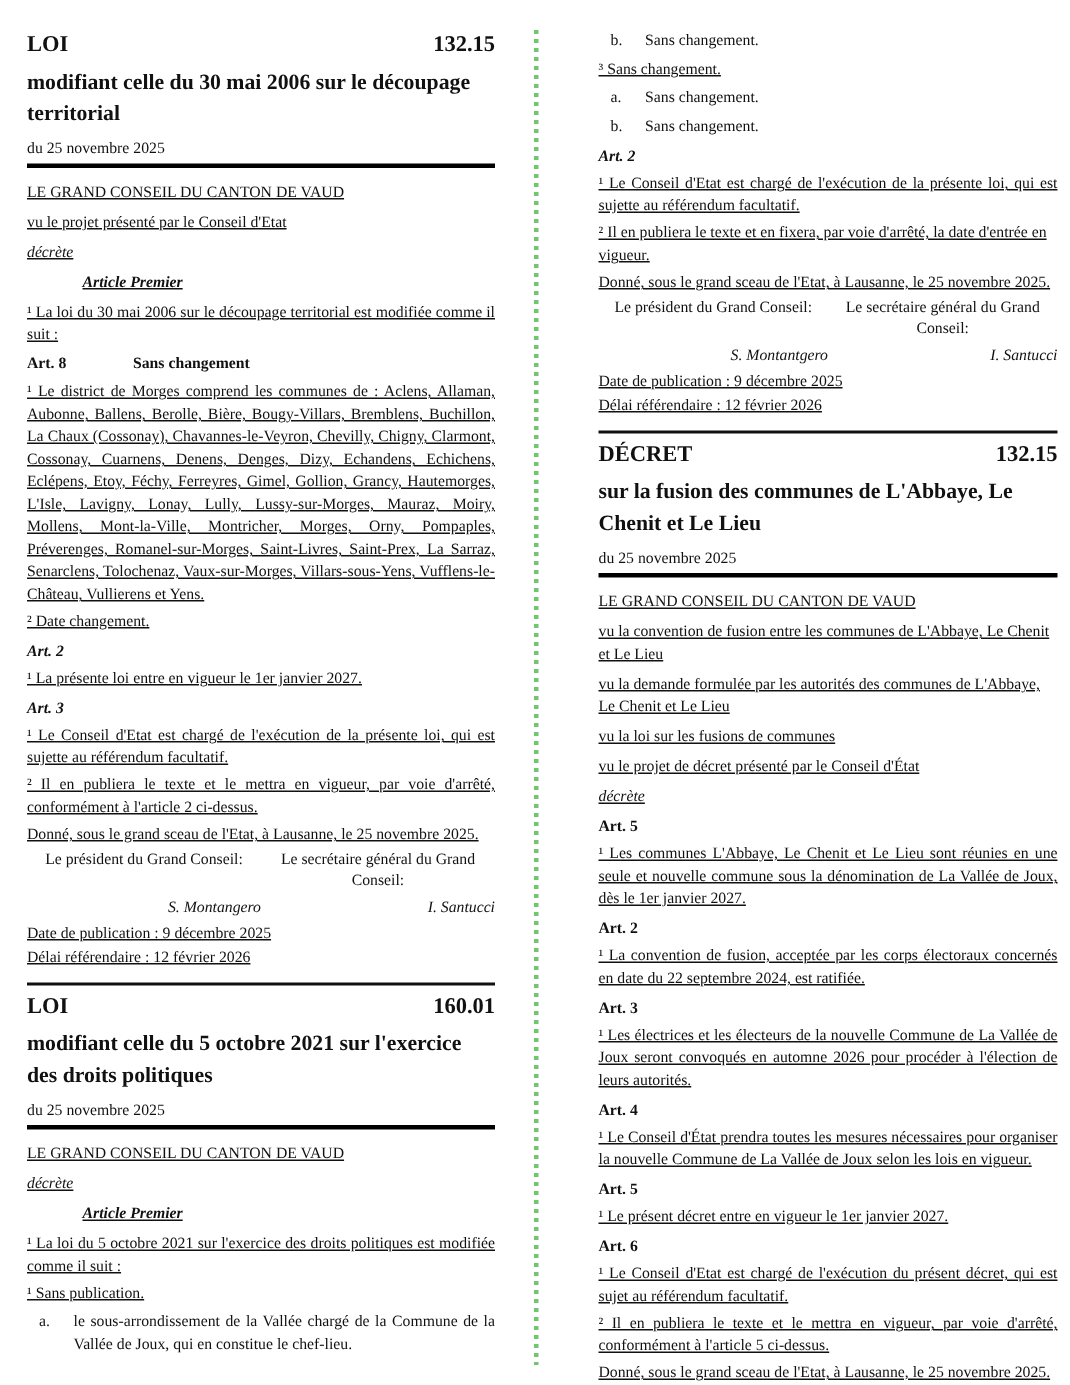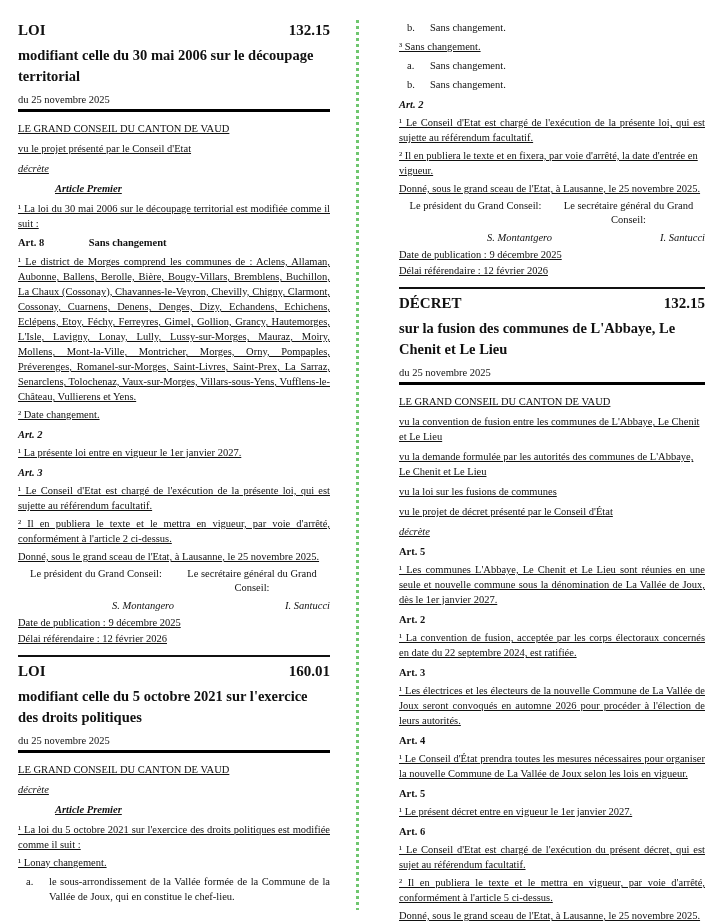--- a/index.html
+++ b/index.html
@@ -100,25 +100,25 @@
       </div>
       <div class="act-title">modifiant celle du 5 octobre 2021 sur l'exercice des droits politiques</div>
       <div class="act-date">du 25 novembre 2025</div>
       <div class="rule-thick"></div>
 
       <p class="preamble">LE GRAND CONSEIL DU CANTON DE VAUD</p>
       <p class="preamble italic">décrète</p>
       <p class="preamble bolditalic">Article Premier</p>
       <p class="justify">¹ La loi du 5 octobre 2021 sur l'exercice des droits politiques est modifiée comme il suit :</p>
 
-      <p>¹ Lonay changement.</p>
+      <p>¹ Sans publication.</p>
 
       <div class="list-row">
         <span class="list-letter">a.</span>
-        <span class="list-text">le sous-arrondissement de la Vallée formée de la Commune de la Vallée de Joux, qui en constitue le chef-lieu.</span>
+        <span class="list-text">le sous-arrondissement de la Vallée chargé de la Commune de la Vallée de Joux, qui en constitue le chef-lieu.</span>
       </div>
 
     </section>
   </div>
 
   <div class="divider"></div>
 
   <div class="col col-right">
 
     <section>

